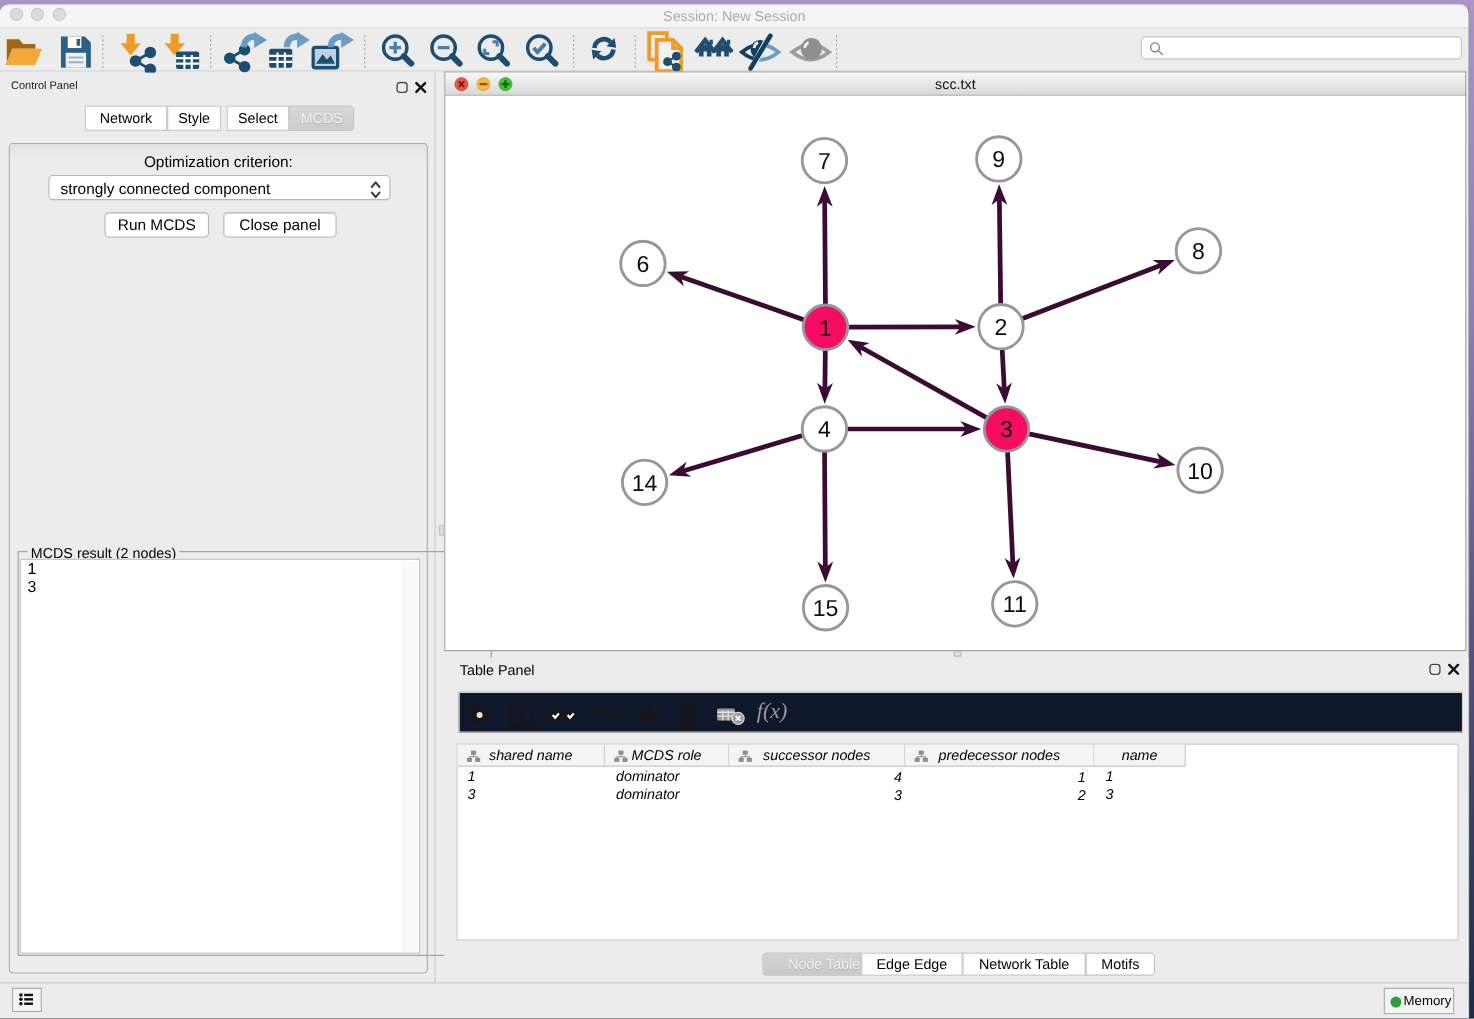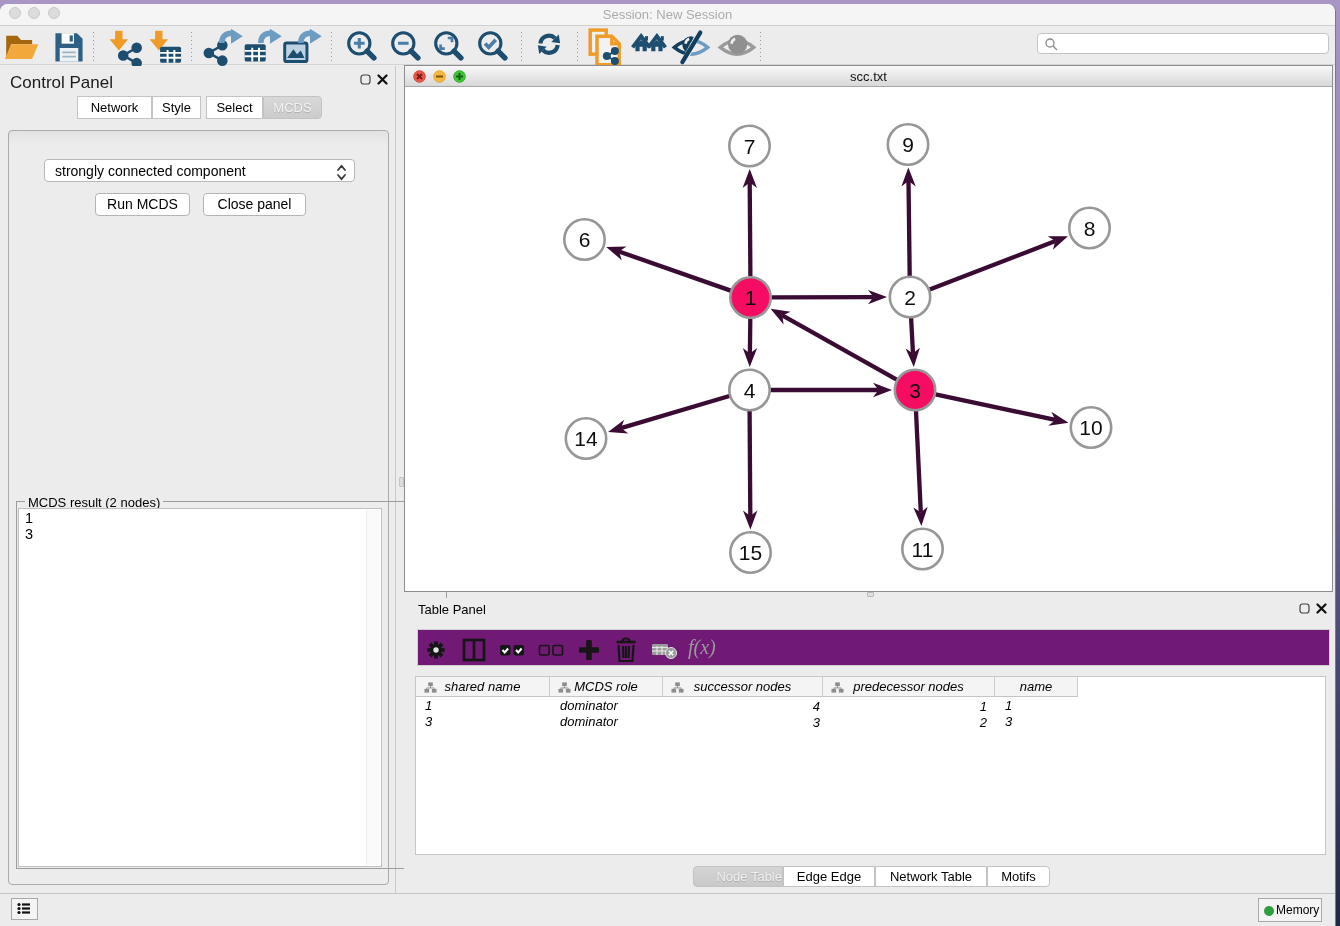--- a/index.html
+++ b/index.html
@@ -19,21 +19,21 @@
 #toolbar { position:absolute; left:0; top:22px; width:100%; height:39px; background:#ececec; border-bottom:1px solid #d4d4d4; }
 .tbi { position:absolute; top:1px; } .tbi svg { width:42px; height:42px; }
 .tbsep { position:absolute; top:6px; width:1px; height:32px;
   background-image:linear-gradient(#9a9a9a 33%, rgba(0,0,0,0) 0%);
   background-size:1px 4px; background-repeat:repeat-y; }
 #search { position:absolute; left:1037px; top:7px; width:292px; height:21px;
   background:#fff; border:1px solid #c4c4c4; border-radius:4px; }
 #search svg { position:absolute; left:6px; top:3px; }
 
 #cpanel { position:absolute; left:0; top:62px; width:396px; height:827px; background:#ececec; border-right:1px solid #c9c9c9; }
-#cphead { position:absolute; left:10px; top:7px; font-size:17px; color:#1a1a1a; }
+#cphead { position:absolute; left:10px; top:7px; font-size:10px; color:#1a1a1a; }
 .paneb { position:absolute; top:8px; width:11px; height:11px; }
 #cptabs { position:absolute; left:77px; top:30px; height:23px; font-size:13px; }
 .ctab { position:absolute; top:0; height:23px; background:#fff; border:1px solid #c3c3c3;
   text-align:center; line-height:21px; color:#000; }
 .ctab.sel { background:linear-gradient(#d8d8d8,#cccccc); color:#f3f3f3;
   text-shadow:0 1px 1px #aaa; }
 #cpbody { position:absolute; left:8px; top:64px; width:381px; height:755px;
   background:#ececec; border:1px solid #ababab; border-radius:4px;
   box-shadow:inset 0 14px 12px -10px #dedede; }
 #optlabel { position:absolute; left:0; top:8px; width:100%; text-align:center; font-size:14px; }
@@ -57,21 +57,21 @@
   border:1px solid #8e8e8e; background:#fff; }
 #nethead { position:absolute; left:0; top:0; width:100%; height:21px;
   background:linear-gradient(#f8f8f8,#d8d8d8); border-bottom:1px solid #a8a8a8; }
 #nethead .t { position:absolute; width:100%; text-align:center; top:3px; font-size:13px;
   color:#111; font-weight:normal; }
 .mb { position:absolute; top:4px; width:13px; height:13px; border-radius:50%; }
 #netcanvas { position:absolute; left:0; top:22px; width:927px; height:503px; background:#fff; }
 
 #tpanel { position:absolute; left:404px; top:594px; width:932px; height:295px; background:#ececec; }
 #tphead { position:absolute; left:14px; top:4px; font-size:13px; }
-#tptools { position:absolute; left:13px; top:31px; width:913px; height:37px; background:#701a75;
+#tptools { position:absolute; left:13px; top:31px; width:913px; height:37px; background:#0f172a;
   border:1px solid #d0d0d0; }
 #tbl { position:absolute; left:11px; top:78px; width:911px; height:179px; background:#fff;
   border:1px solid #c7c7c7; font-size:13px;font-style:italic; }
 .th { position:absolute; top:0; height:20px; background:#f4f4f4; border-right:1px solid #cccccc;
   border-bottom:1px solid #c4c4c4; text-align:center; line-height:20px; }
 .td { position:absolute; font-size:13px; height:16px; line-height:16px; }
 #btabs { position:absolute; left:289px; top:268px; height:21px; font-size:13px; }
 .btab { position:absolute; top:0; height:21px; background:#fff; border:1px solid #c3c3c3;
   text-align:center; line-height:20px; }
 .btab.sel { background:linear-gradient(#d4d4d4,#c9c9c9); color:#f0f0f0; text-shadow:0 1px 1px #aaa;text-align:right; }
@@ -259,20 +259,21 @@
     <svg class="paneb" style="left:377px" width="11" height="11" viewBox="0 0 11 11">
         <path d="M1.5 1.5 L9.5 9.5 M9.5 1.5 L1.5 9.5" stroke="#111" stroke-width="2.2" stroke-linecap="round"></path>
       </svg>
     <div id="cptabs">
       <div class="ctab" style="left:0; width:75px">Network</div>
       <div class="ctab" style="left:75px; width:49px">Style</div>
       <div class="ctab" style="left:129px; width:57px">Select</div>
       <div class="ctab sel" style="left:186px; width:59px; border-radius:0 4px 4px 0">MCDS</div>
     </div>
     <div id="cpbody">
+      <div id="optlabel">Optimization criterion:</div>
       <div id="combo">strongly connected component<svg width="13" height="19" viewBox="0 0 13 19">
             <g fill="none" stroke="#3c3c3c" stroke-width="1.8" stroke-linecap="round" stroke-linejoin="round">
               <path d="M3 7 L6.5 2.8 L10 7"></path>
               <path d="M3 12 L6.5 16.2 L10 12"></path>
             </g>
           </svg></div>
       <div class="btn" style="left:86px; width:95px">Run MCDS</div>
       <div class="btn" style="left:194px; width:103px">Close panel</div>
       <div id="fieldset">
         <div id="fsborder"></div>

